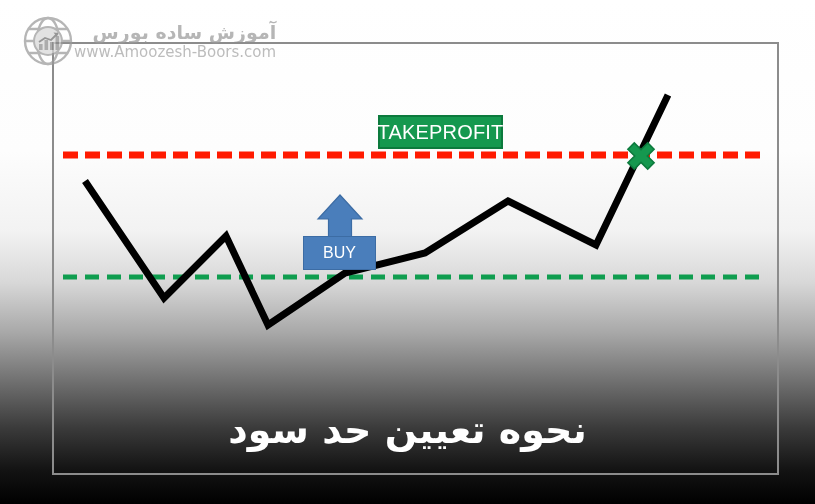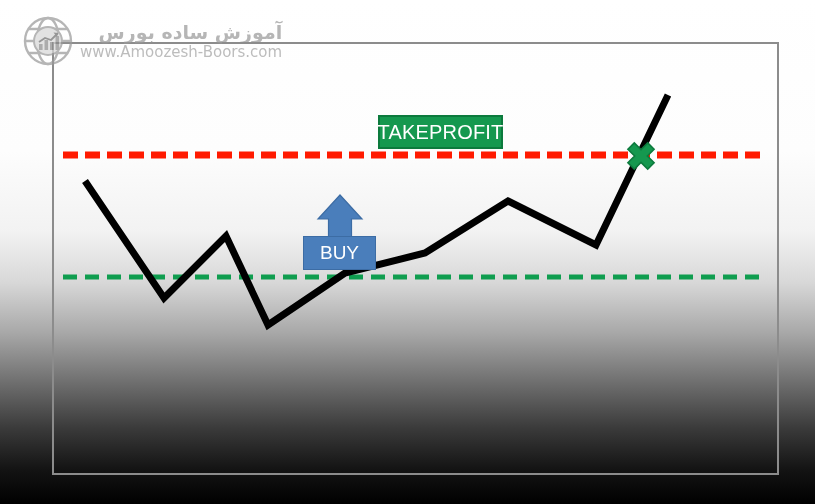--- a/index.html
+++ b/index.html
@@ -31,21 +31,20 @@
   }
   
   #logo-block {
     position: absolute;
     left: 22px;
     top: 12px;
     width: 200px;
     height: 58px;
     display: flex;
     align-items: center;
-    gap: 6px;
     opacity: 0.72;
   }
   #logo-globe { width: 52px; height: 52px; flex: 0 0 auto; }
   #logo-text {
     display: flex;
     flex-direction: column;
     justify-content: center;
     align-items: flex-end;
     line-height: 1;
   }
@@ -111,21 +110,21 @@
     height: 34px;
     background: #4a7ebb;
     border: 1px solid #3c6ca4;
     box-sizing: border-box;
     display: flex;
     align-items: center;
     justify-content: center;
   }
   #buy-label {
     color: #ffffff;
-    font-size: 19px;
+    font-size: 16px;
     font-family: "Liberation Sans", sans-serif;
   }
   
   #page-title {
     position: absolute;
     left: 0;
     top: 408px;
     width: 815px;
     text-align: center;
     color: #ffffff;
@@ -188,14 +187,15 @@
   </svg>
 
   <div id="takeprofit-box" style="left: 378px; top: 115px; width: 125px; height: 34px;">
     <span id="takeprofit-label">TAKEPROFIT</span>
   </div>
 
   <div id="buy-box" style="left: 303px; top: 236px; width: 73px; height: 34px;">
     <span id="buy-label">BUY</span>
   </div>
 
+  <div id="page-title">نحوه تعیین حد سود</div>
 
 </div>
 
 </body></html>

